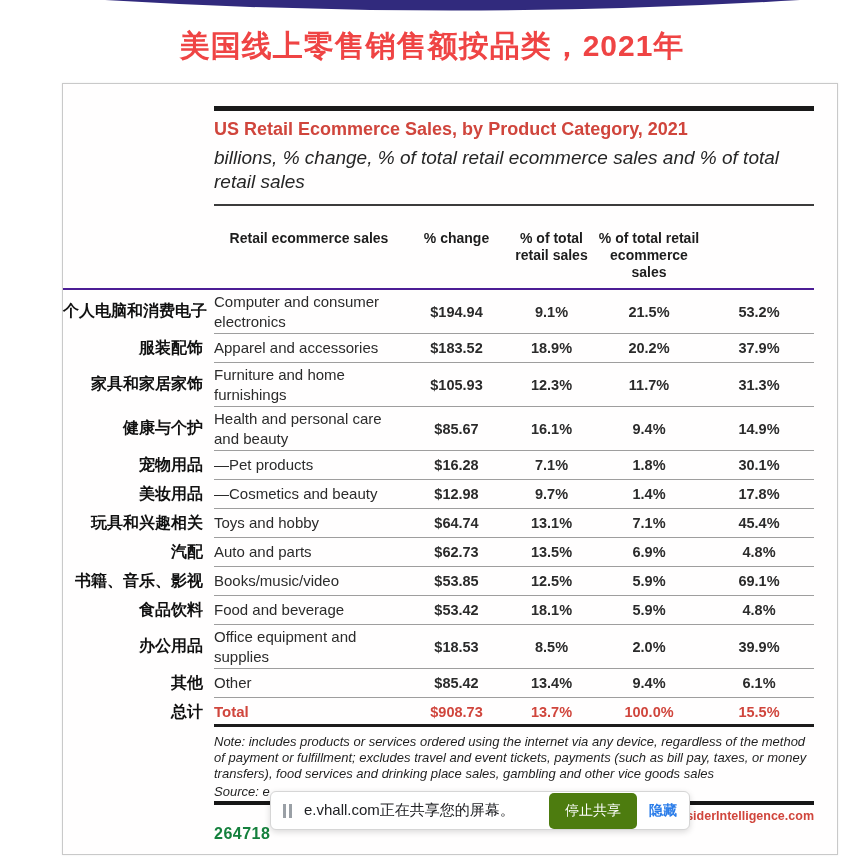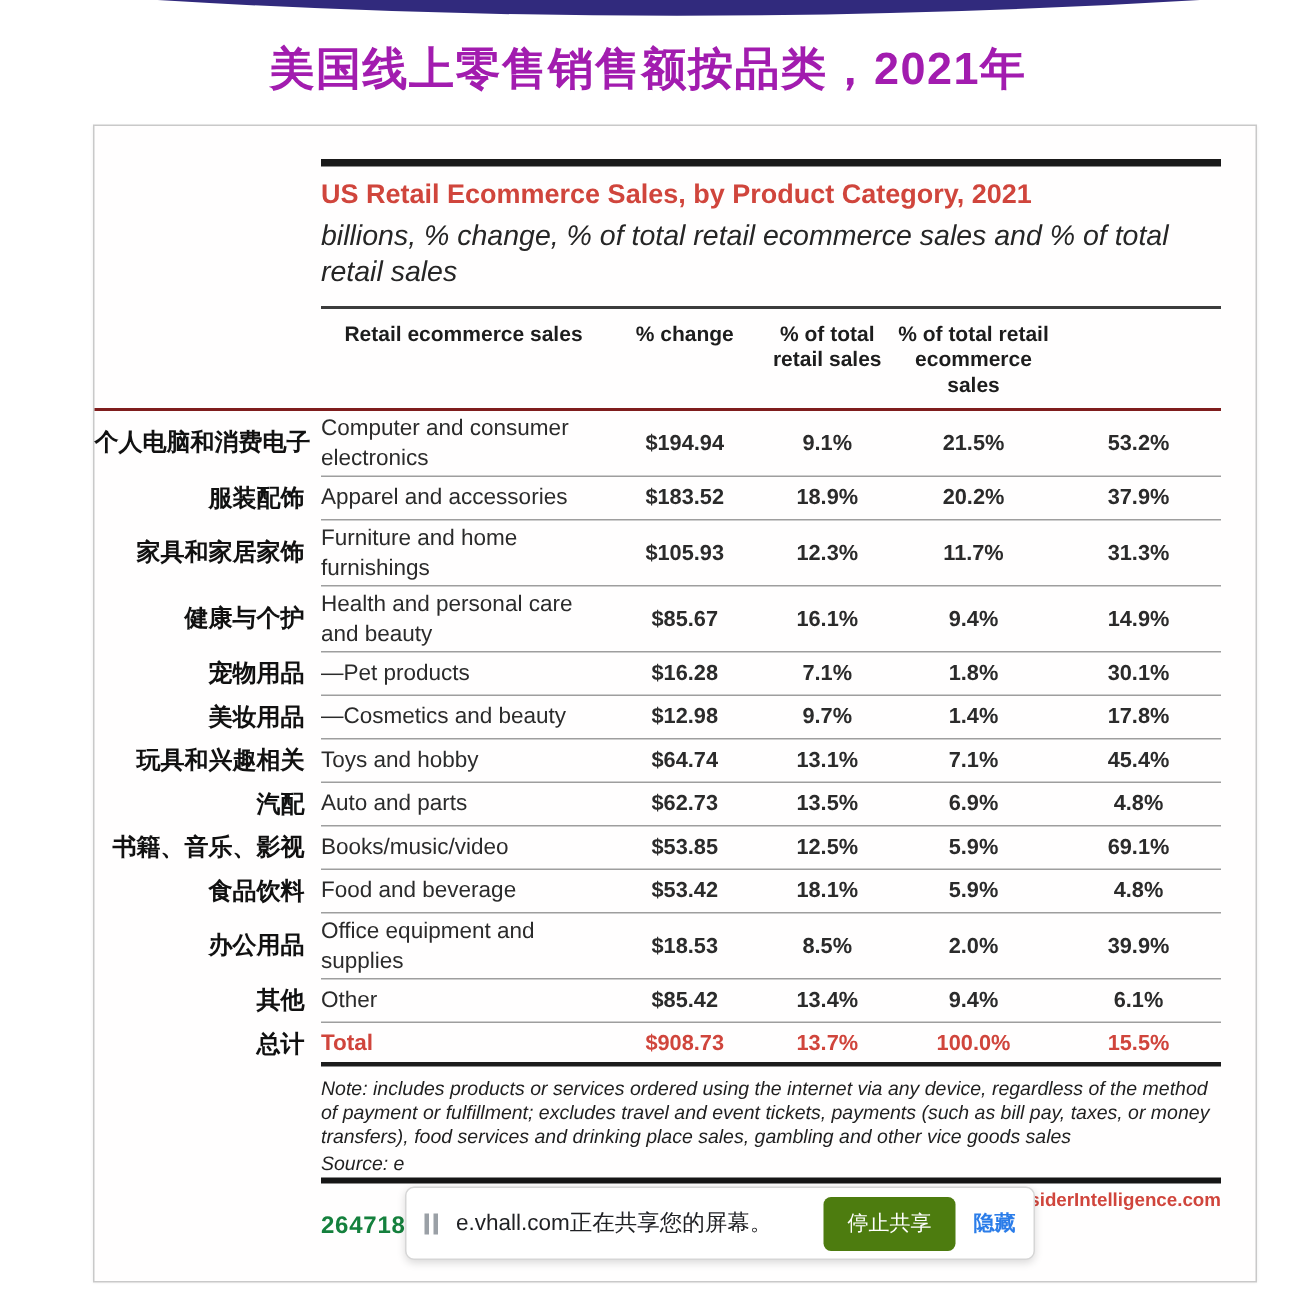--- a/index.html
+++ b/index.html
@@ -5,57 +5,57 @@
   * { margin:0; padding:0; box-sizing:border-box; }
   html,body { width:864px; height:864px; background:#ffffff; overflow:hidden;
               font-family:"Liberation Sans", sans-serif; }
   .stage { position:relative; width:864px; height:864px; background:#fff; }
 
   
   .top-deco { position:absolute; left:0; top:0; width:864px; height:22px; }
 
   
   .page-title { position:absolute; left:0; top:26px; width:864px; text-align:center;
-                font-size:30px; font-weight:800; color:#a21caf; letter-spacing:1px; }
+                font-size:30px; font-weight:800; color:#ef4444; letter-spacing:1px; }
 
   
   .card { position:absolute; left:62px; top:83px; width:776px; height:772px;
           background:#fffefe; border:1px solid #c9c9c9; box-shadow:0 0 2px rgba(0,0,0,.08); }
 
   .chart { position:absolute; left:0; top:0; width:751px; }
   .indent { margin-left:151px; width:600px; }
 
   .bar-top { height:5px; background:#1a1a1a; margin-top:22px; }
   .chart-title { font-size:18px; line-height:1.15; font-weight:800; color:#d0453c; margin-top:8px; }
   .chart-subtitle { font-size:19px; line-height:1.28; font-style:italic; color:#262626; margin-top:6px; }
   .rule-dark { height:2px; background:#3c3c3c; margin-top:10px; }
 
   .thead { display:grid; grid-template-columns:151px 190px 105px 85px 110px 110px;
-           padding-top:8px; padding-bottom:6px; border-bottom:2px solid #7f1d1d; }
+           padding-top:24px; padding-bottom:6px; border-bottom:2px solid #4c1d95; }
   .thead .h { font-size:14px; font-weight:800; color:#1d1d1d; text-align:center; line-height:1.22; align-self:start; }
 
   .row { position:relative; display:grid; grid-template-columns:151px 190px 105px 85px 110px 110px;
          align-items:center; height:29px; }
   .row.h2 { height:44px; }
   .row::after { content:""; position:absolute; left:151px; right:0; bottom:0; height:1px; background:#9e9e9e; }
   .row.total::after { height:3px; background:#1c1c1c; }
   .cell-cn { font-size:16px; font-weight:600; color:#111; text-align:right; padding-right:11px; white-space:nowrap; }
   .cell-en { font-size:15px; color:#2b2b2b; line-height:1.3; padding-right:6px; }
   .cell-v  { font-size:14.5px; font-weight:600; color:#2b2b2b; text-align:center; }
   .row.total .cell-en, .row.total .cell-v { color:#d0453c; font-weight:700; }
 
   .note { font-size:13px; font-style:italic; color:#1f1f1f; line-height:1.25; margin-top:7px; }
   .source { font-size:13px; font-style:italic; color:#1f1f1f; margin-top:2px; }
   .bar-bottom { height:4px; background:#161616; margin-top:2px; }
   .chart-footer { display:flex; justify-content:space-between; margin-top:4px; }
   .chart-id { font-size:16px; font-weight:700; color:#15803d; letter-spacing:.5px;margin-top:16px; }
   .site { font-size:12.5px; font-weight:800; color:#d0453c; }
 
   
-  .share-popup { position:absolute; left:270px; top:791px; width:420px; height:49px;
+  .share-popup { position:absolute; left:270px; top:791px; width:420px; height:39px;
                  background:#fff; border:1px solid #d6d6d6; border-radius:6px;
                  box-shadow:0 2px 6px rgba(0,0,0,.15); display:flex; align-items:center;
                  padding:0 12px; gap:12px; z-index:50; }
   .pause-icon { display:flex; gap:3px; }
   .pause-icon i { display:block; width:3px; height:14px; background:#9aa0a6; }
   .share-msg { font-size:15px; color:#202124; white-space:nowrap; flex:1; }
   .stop-btn { background:#4d7c0f; color:#fff; font-size:14px; border:none; border-radius:5px;
               padding:9px 16px; cursor:pointer; white-space:nowrap; font-family:inherit; }
   .hide-link { color:#2b7de9; font-size:14px; text-decoration:none; white-space:nowrap; font-weight:600; }
 </style>

